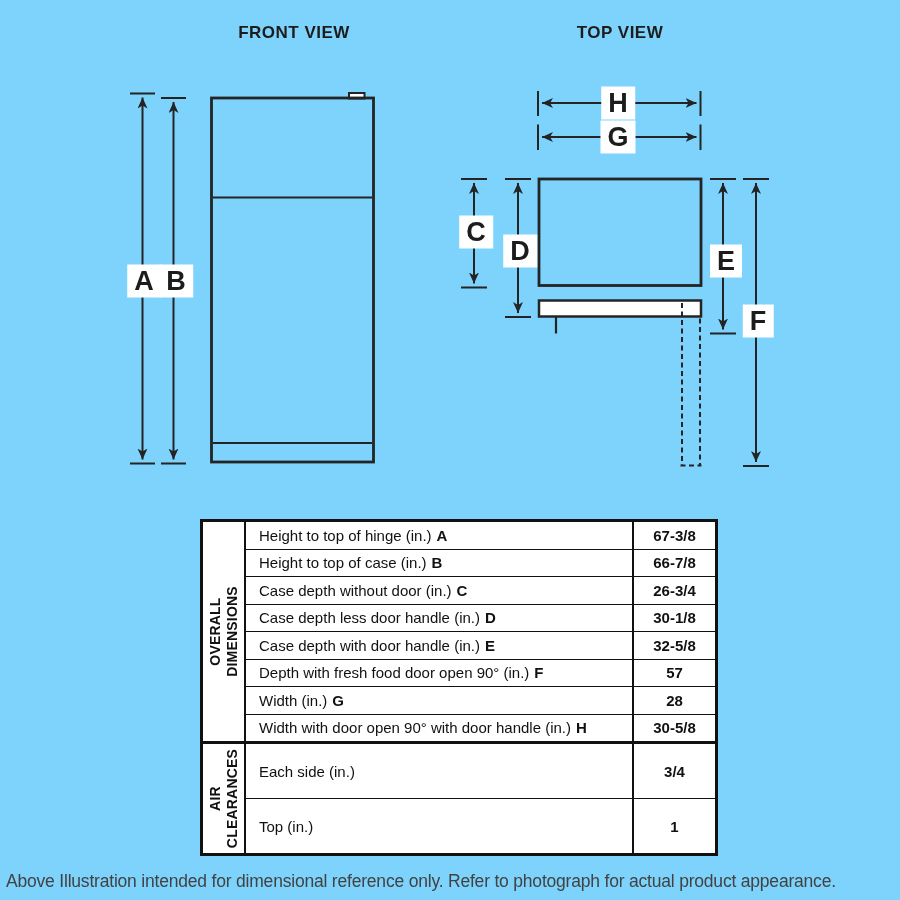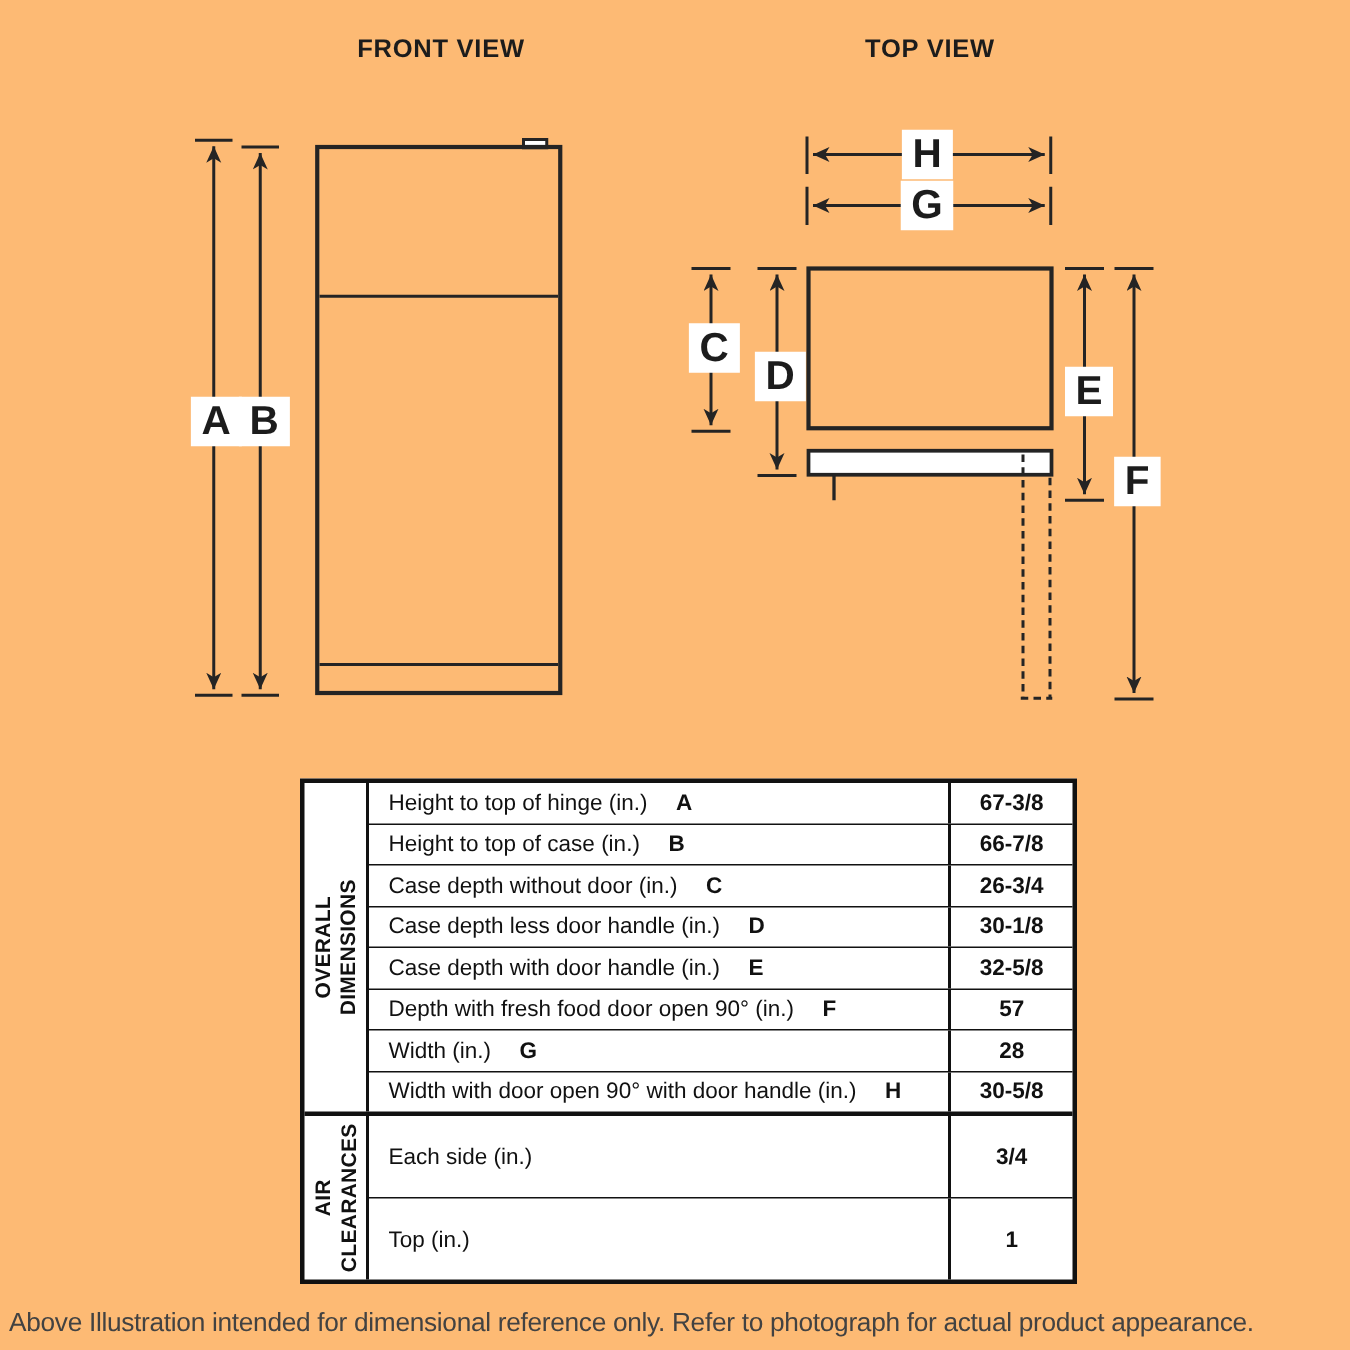--- a/index.html
+++ b/index.html
@@ -1,20 +1,20 @@
 <!DOCTYPE html>
 <html><head>
 <meta charset="utf-8">
 <style>
   html, body { margin:0; padding:0; background:#ffffff; }
   .canvas {
     position: relative;
     width: 900px;
     height: 900px;
-    background: #fdba74;
+    background: #7dd3fc;
     font-family: "Liberation Sans", "DejaVu Sans", sans-serif;
     color: #111111;
     overflow: hidden;
   }
   .view-title {
     position: absolute;
     top: 23px;
     transform: translateX(-50%);
     font-size: 17px;
     font-weight: bold;
@@ -71,21 +71,20 @@
   .trow:last-child { border-bottom: none; }
   .tlabel {
     flex: 1;
     display: flex;
     align-items: center;
     padding-left: 13px;
     font-size: 15px;
     color: #111;
     white-space: nowrap;
     overflow: hidden;
-    gap: 14px;
   }
   .tkey { margin-left: 5px; font-weight: bold; }
   .tvalue {
     width: 83px;
     min-width: 83px;
     border-left: 2.5px solid #111;
     box-sizing: border-box;
     display: flex;
     align-items: center;
     justify-content: center;

